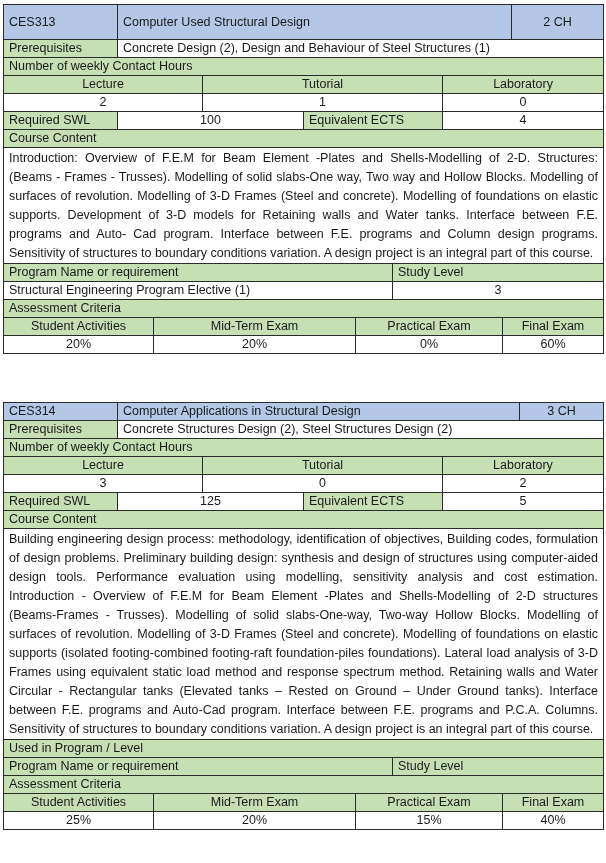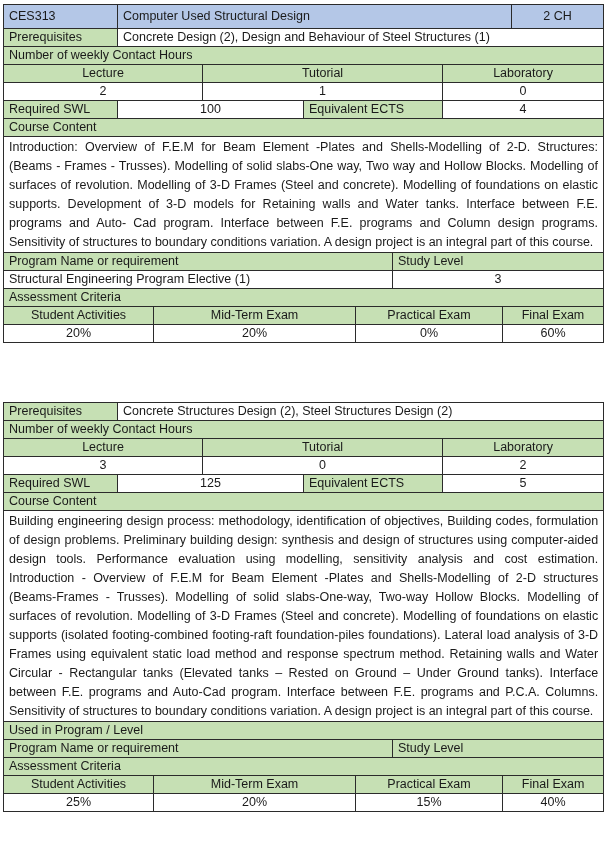--- a/index.html
+++ b/index.html
@@ -26,21 +26,21 @@
       <col style="width:49px">
       <col style="width:101px">
       <col style="width:52px">
       <col style="width:37px">
       <col style="width:50px">
       <col style="width:60px">
       <col style="width:9px">
       <col style="width:92px">
   </colgroup>
   <tbody>
-      <tr class="hdr" style="height:24px">
+      <tr class="hdr" style="height:35px">
     <td colspan="2">CES313</td>
     <td colspan="8">Computer Used Structural Design</td>
     <td class="c">2 CH</td>
   </tr>
   <tr>
     <td colspan="2" class="g">Prerequisites</td>
     <td colspan="9" class="w">Concrete Design (2), Design and Behaviour of Steel Structures (1)</td>
   </tr>
   <tr>
     <td colspan="11" class="g">Number of weekly Contact Hours</td>
@@ -101,20 +101,25 @@
       <col style="width:49px">
       <col style="width:101px">
       <col style="width:52px">
       <col style="width:37px">
       <col style="width:50px">
       <col style="width:60px">
       <col style="width:17px">
       <col style="width:84px">
   </colgroup>
   <tbody>
+      <tr class="hdr">
+    <td colspan="2">CES314</td>
+    <td colspan="8">Computer Applications in Structural Design</td>
+    <td class="c">3 CH</td>
+  </tr>
   <tr>
     <td colspan="2" class="g">Prerequisites</td>
     <td colspan="9" class="w">Concrete Structures Design (2), Steel Structures Design (2)</td>
   </tr>
   <tr>
     <td colspan="11" class="g">Number of weekly Contact Hours</td>
   </tr>
   <tr>
     <td colspan="4" class="g c">Lecture</td>
     <td colspan="4" class="g c">Tutorial</td>

